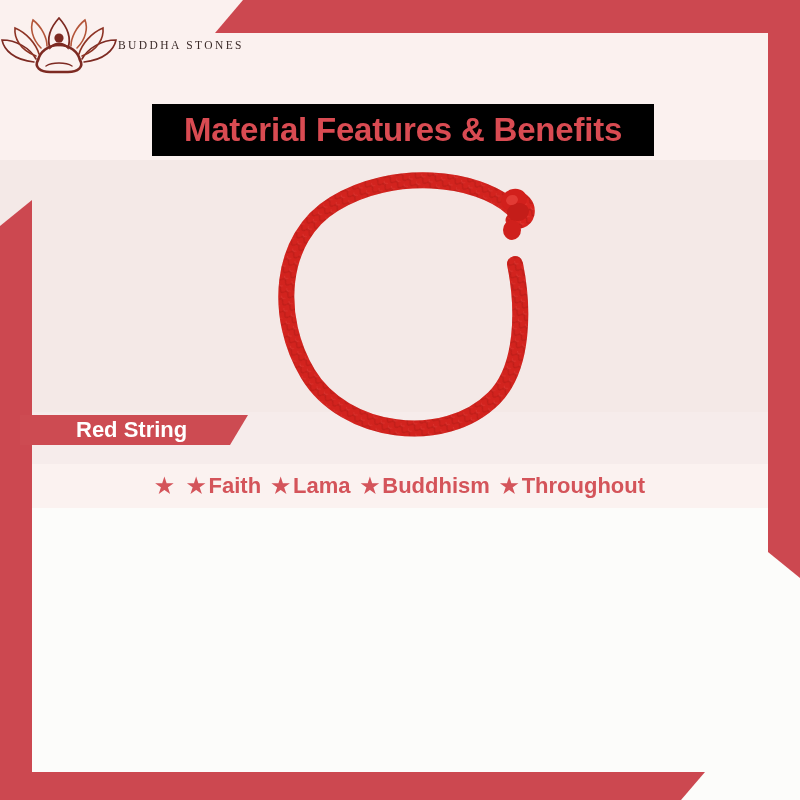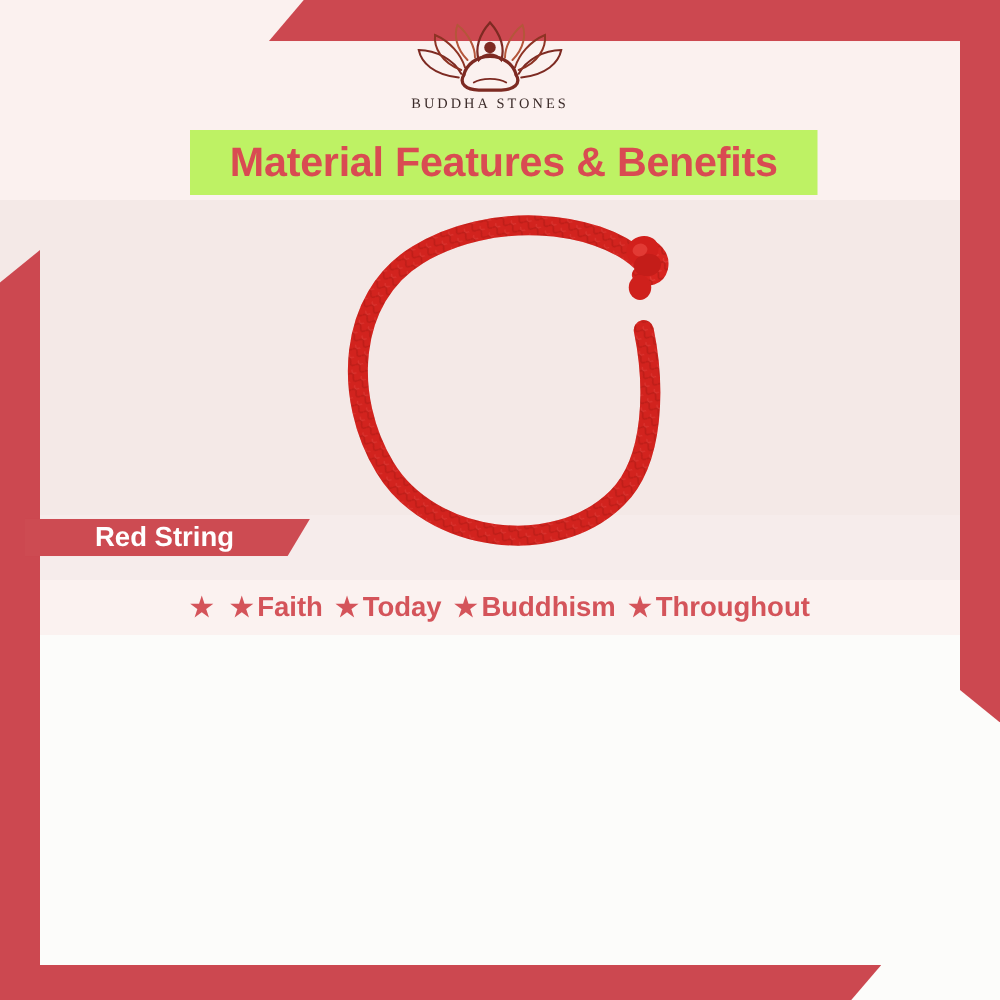--- a/index.html
+++ b/index.html
@@ -55,39 +55,39 @@
   .header {
     position:absolute;
     top:0; left:0; right:0;
     height:160px;
     background:#fbf1ef;
     z-index:2;
   }
   .logo-wrap {
     position:absolute;
     top:12px; left:0; right:16px;
-    display:flex; flex-direction:column;
+    display:flex; flex-direction:row;
     align-items:center;
     z-index:5;
   }
   .logo-mark { width:118px; height:62px; display:block; }
   .logo-text {
     margin-top:3px;
     font-family:"Liberation Serif", serif;
     font-size:11.5px;
     letter-spacing:2.4px;
     color:#3a2a28;
   }
 
   
   .title-banner {
     position:absolute;
     top:104px; left:152px;
     width:502px; height:52px;
-    background:#bef264;
+    background:#000000;
     display:flex; align-items:center; justify-content:center;
     z-index:6;
   }
   .title-banner h1 {
     font-size:33px;
     font-weight:bold;
     color:#d94b52;
     letter-spacing:-0.2px;
     white-space:nowrap;
   }
@@ -249,21 +249,21 @@
   <div class="benefits">
     <div class="benefit">
       <span class="star">★</span>
     </div>
     <div class="benefit">
       <span class="star">★</span>
       <span>Faith</span>
     </div>
     <div class="benefit">
       <span class="star">★</span>
-      <span>Today</span>
+      <span>Lama</span>
     </div>
     <div class="benefit">
       <span class="star">★</span>
       <span>Buddhism</span>
     </div>
     <div class="benefit">
       <span class="star">★</span>
       <span>Throughout</span>
     </div>
   </div>

